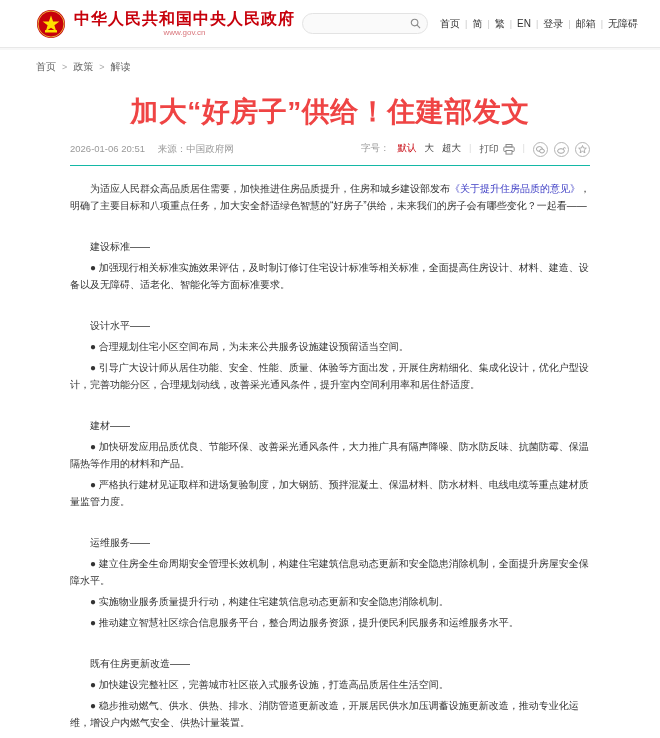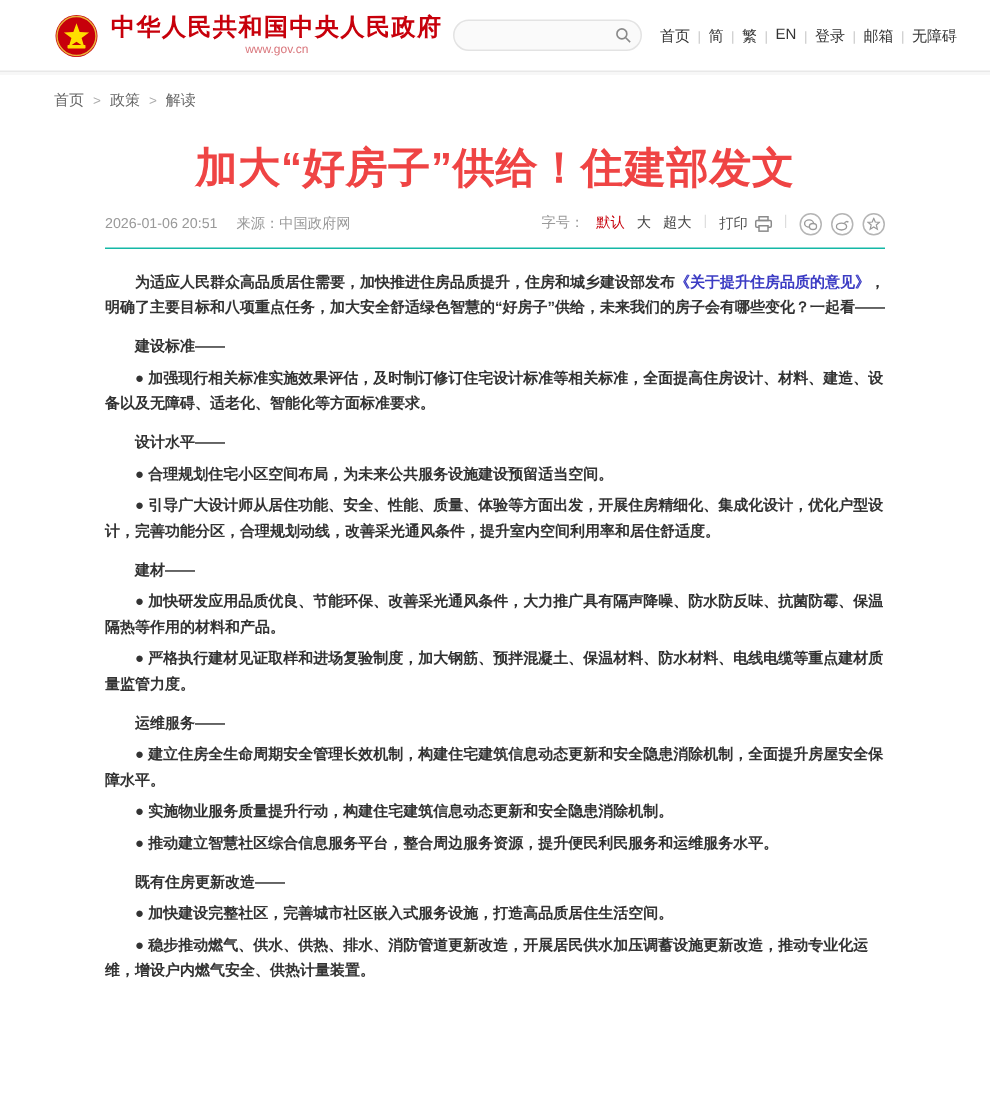--- a/index.html
+++ b/index.html
@@ -98,23 +98,23 @@
     width: 15px; height: 15px;
     border: 1px solid #b5b5b5;
     border-radius: 50%;
     display: flex; align-items: center; justify-content: center;
     color: #9a9a9a;
     cursor: pointer;
   }
   .share-circle svg { display: block; }
 
   
-  .article-body { margin-top: 14px; font-size: 10px; line-height: 17px; color: #333; font-weight: bold; }
+  .article-body { margin-top: 14px; font-size: 10px; line-height: 17px; color: #333; }
   .article-body p { text-indent: 2em; margin-bottom: 4px; }
-  .article-body p.section-heading { margin-top: 9px; }
+  .article-body p.section-heading { margin-top: 24px; }
   .article-body .doc-link { color: #3c3cc4; text-decoration: none; cursor: pointer; }
 </style>
 </head>
 <body>
 
 <header class="site-header">
   <div class="logo-wrap">
     <svg class="emblem" viewBox="0 0 30 30">
       <circle cx="15" cy="15" r="14" fill="#c7000b"></circle>
       <circle cx="15" cy="15" r="13" fill="none" stroke="#e8b33a" stroke-width="1"></circle>

